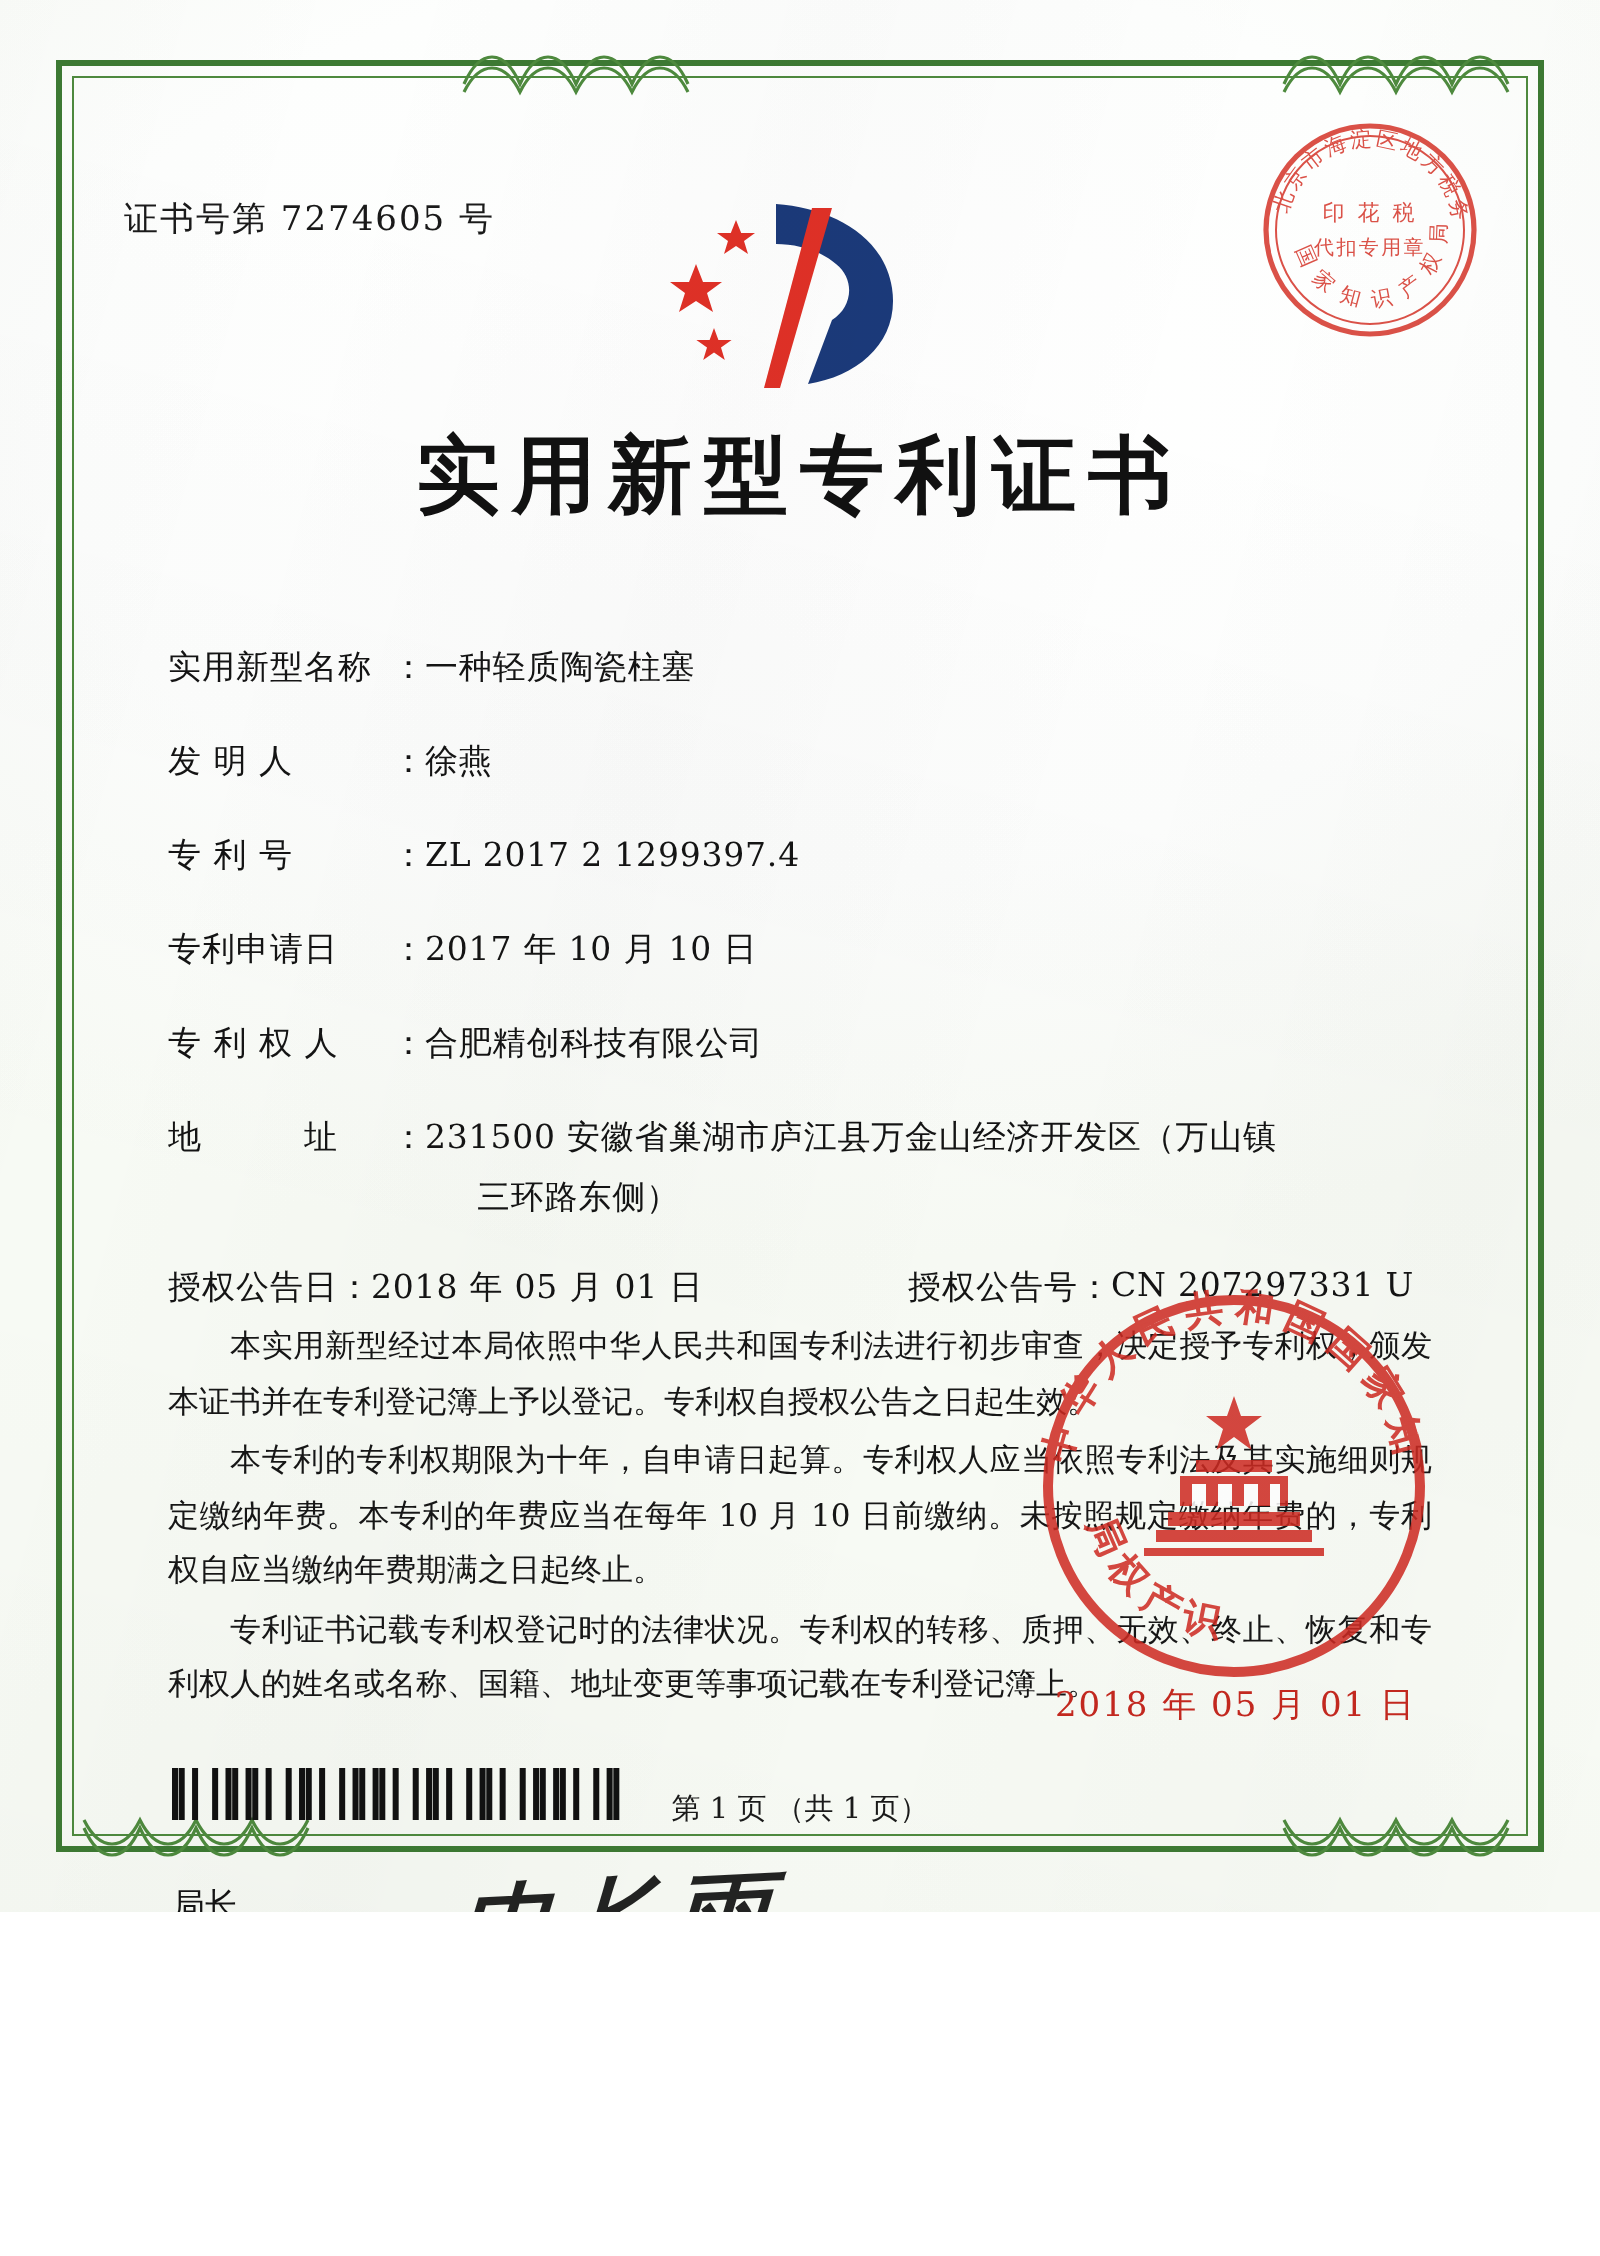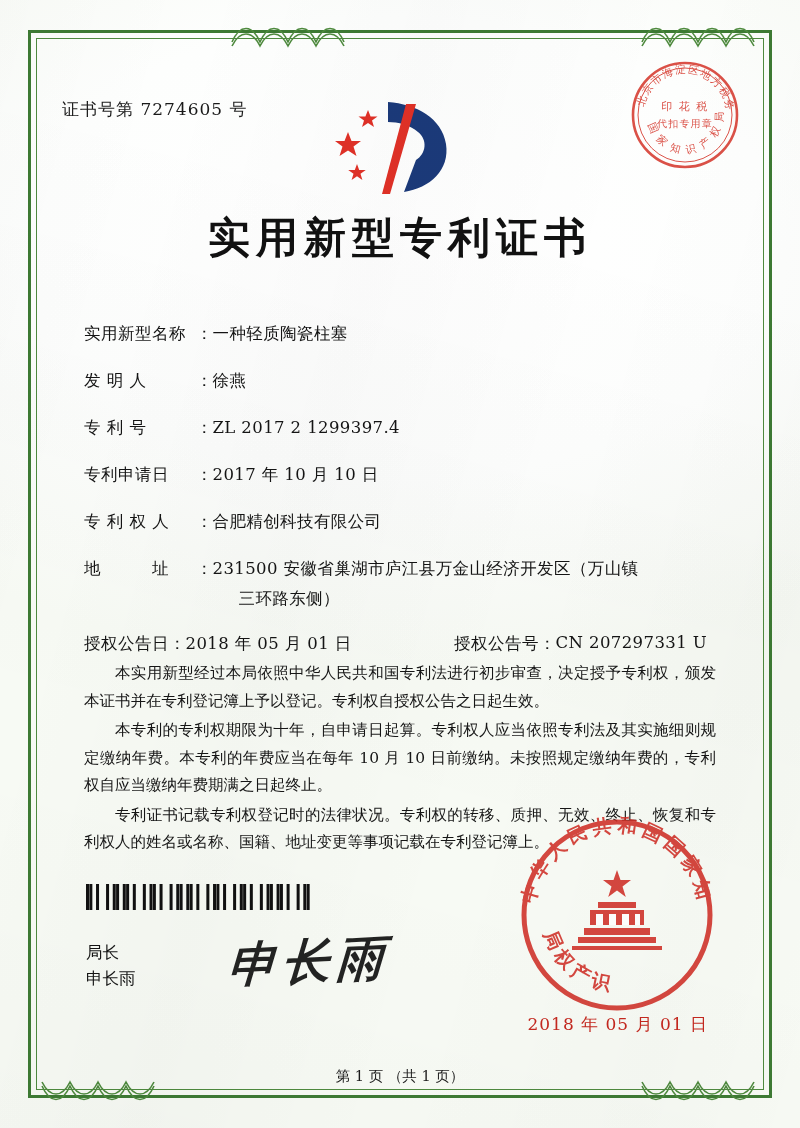--- a/index.html
+++ b/index.html
@@ -6,21 +6,21 @@
     margin: 0;
     padding: 0;
     background: #ffffff;
   }
   body {
     font-family: "Liberation Serif", "DejaVu Serif", serif;
   }
   #page {
     position: relative;
     width: 800px;
-    height: 1128px;
+    height: 956px;
     overflow: hidden;
     background:
       radial-gradient(ellipse 700px 420px at 50% 22%, #ffffff 0%, #fdfefd 55%, #f7faf4 100%),
       linear-gradient(to bottom, #ffffff 0%, #ffffff 58%, #f1f7e8 78%, #e4f0d4 100%);
   }
   
   #page::before {
     content: "";
     position: absolute;
     inset: 0;

